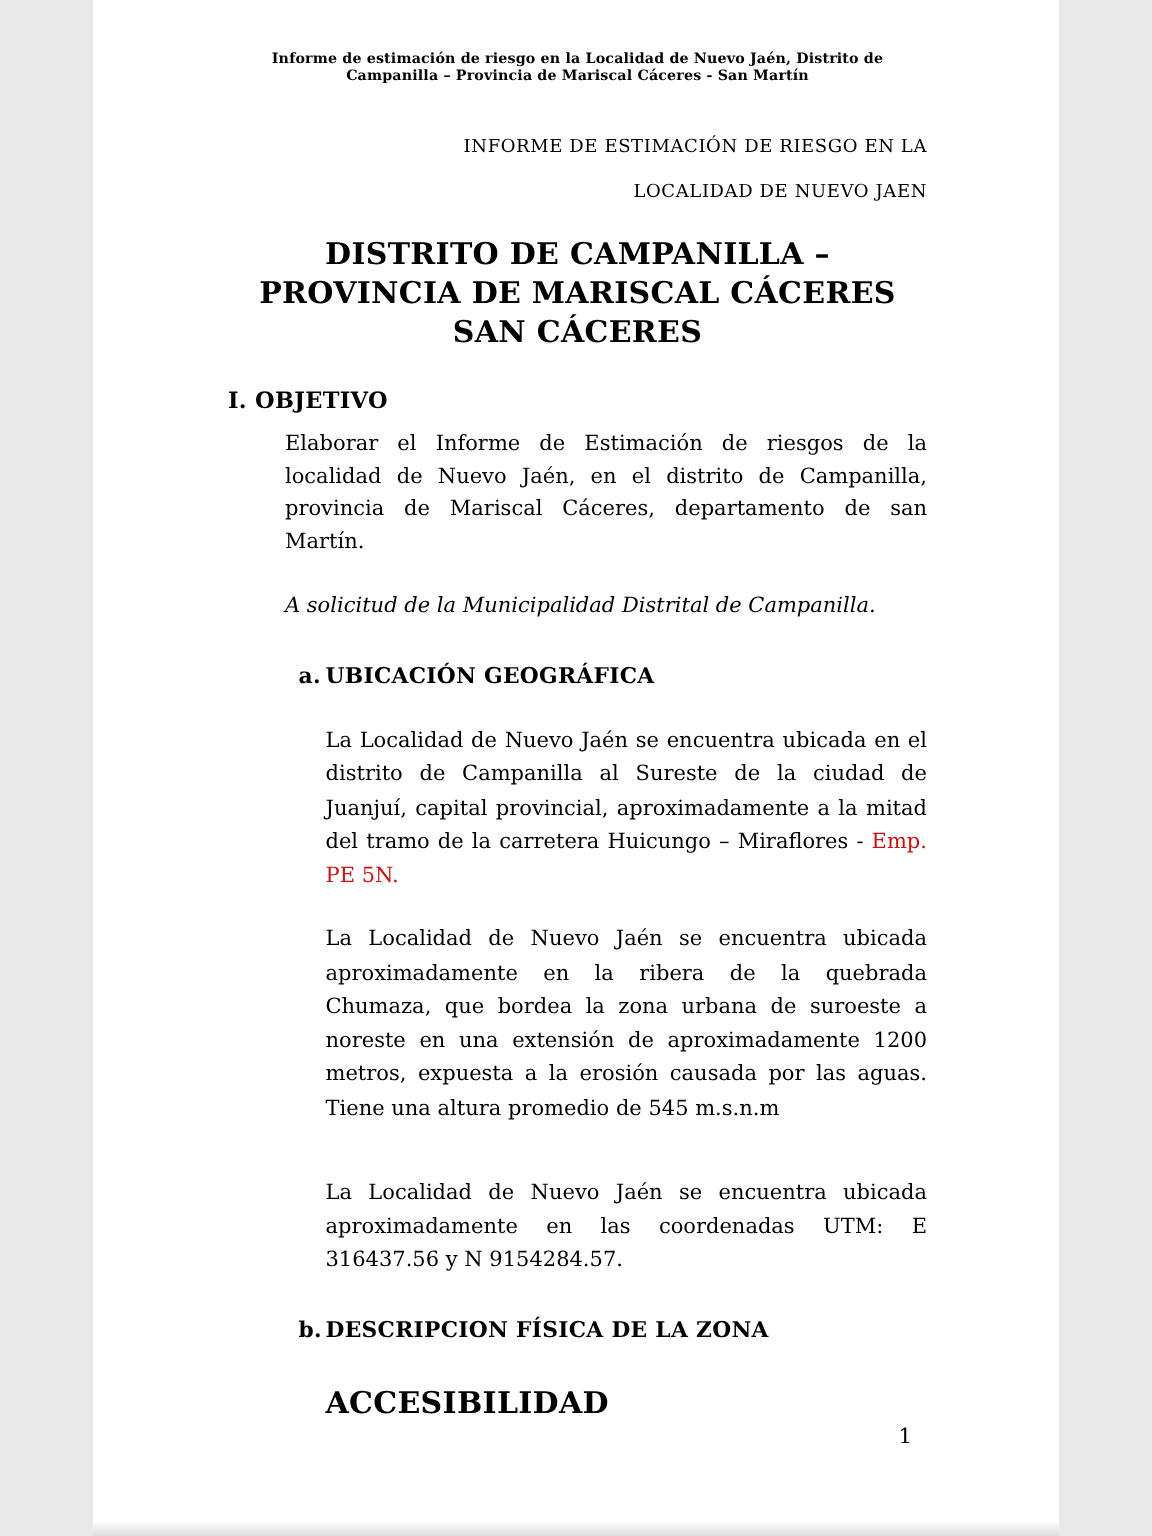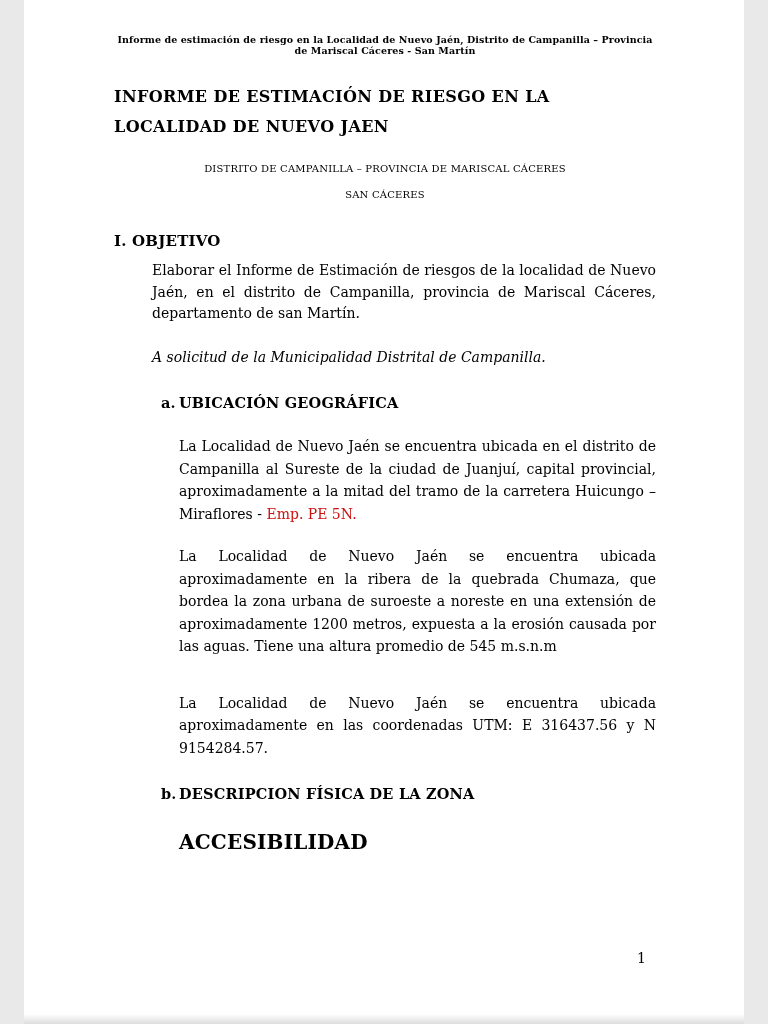--- a/index.html
+++ b/index.html
@@ -2,49 +2,49 @@
 <html><head>
 <meta charset="utf-8">
 <style>
   html, body {
     margin: 0;
     padding: 0;
     background: #e9e9e9;
   }
   .page {
     position: relative;
-    width: 720px;
+    width: 644px;
     height: 1024px;
     margin: 0 auto;
     background: #ffffff;
     font-family: "DejaVu Serif", serif;
     color: #000000;
     box-sizing: border-box;
     padding: 34px 88px 0 90px;
     overflow: hidden;
   }
   .running-header {
     text-align: center;
     font-size: 9.5px;
     font-weight: bold;
     letter-spacing: 0.1px;
     margin-bottom: 26px;
   }
   .doc-title {
-    text-align: left;
-    font-weight: bold;
-    font-size: 16px;
+    text-align: right;
+    font-weight: normal;
+    font-size: 12px;
     line-height: 30px;
     letter-spacing: 0.4px;
     margin: 0 0 14px 0;
   }
   .doc-subtitle {
     text-align: center;
-    font-weight: normal;
-    font-size: 10px;
+    font-weight: bold;
+    font-size: 20px;
     line-height: 26px;
     letter-spacing: 0.2px;
     margin: 0 0 24px 0;
   }
   .section-heading {
     font-weight: bold;
     font-size: 15px;
     margin: 22px 0 6px 0;
     letter-spacing: 0.2px;
   }

